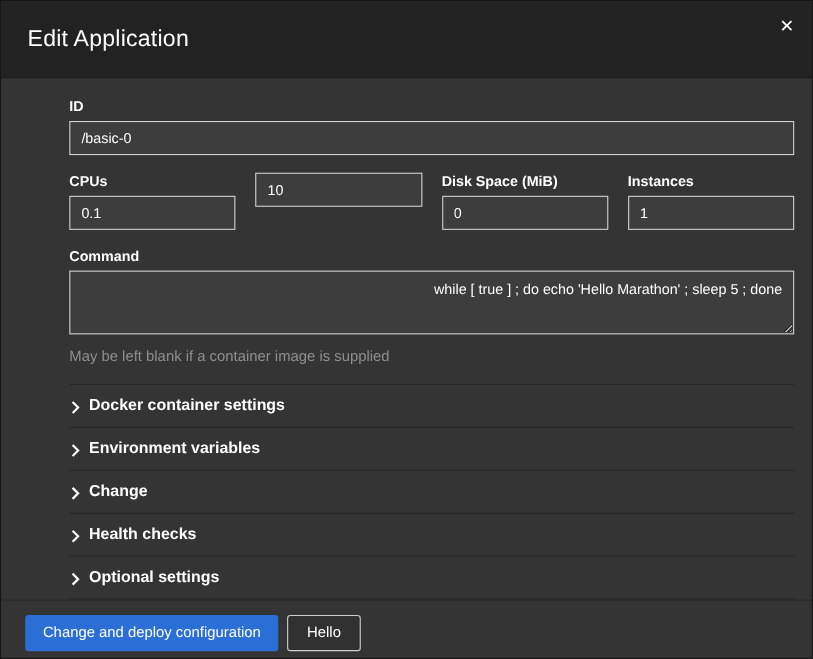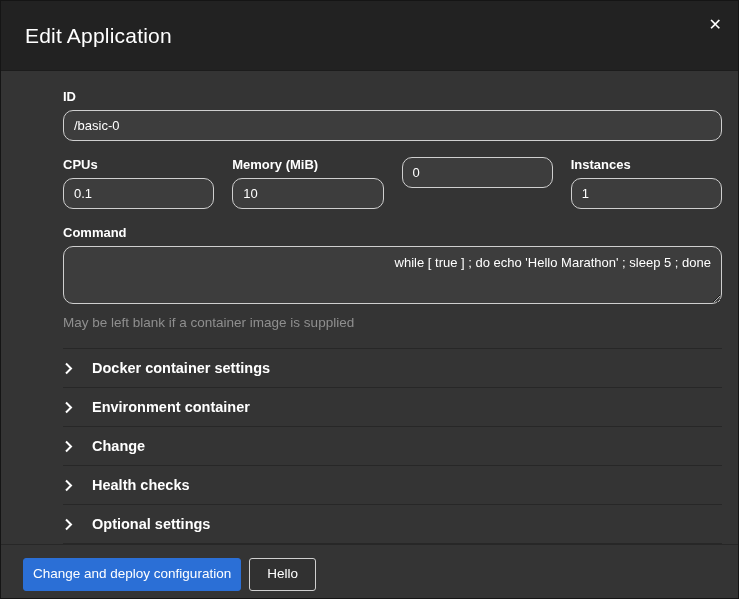--- a/index.html
+++ b/index.html
@@ -61,21 +61,21 @@
     display: block;
     font-size: 13px;
     font-weight: 700;
     color: #ffffff;
     margin-bottom: 6px;
   }
   .text-input, .text-area {
     width: 100%;
     background: #3d3d3d;
     border: 1px solid #cfcfcf;
-    border-radius: 10px;
+    border-radius: 0;
     color: #ffffff;
     font-size: 13px;
     font-family: "Liberation Sans", sans-serif;
     outline: none;
   }
   .text-input { height: 31px; padding: 0 10px; }
   .text-area {
     height: 58px;
     padding: 7px 10px;
     resize: both;
@@ -91,22 +91,22 @@
   .help-text {
     margin-top: 7px;
     font-size: 13.5px;
     color: #8f8f8f;
     font-weight: 400;
   }
   
   .sections { margin-top: 18px; }
   .section-row {
     display: flex;
-    align-items: center;
-    gap: 19px;
+    align-items: flex-end;
+    gap: 8px;
     padding: 11px 1px;
     border-top: 1px solid #272727;
     cursor: pointer;
   }
   .section-row:last-child { border-bottom: 1px solid #272727; }
   .section-label {
     font-size: 14.5px;
     font-weight: 700;
     color: #ffffff;
   }
@@ -121,21 +121,21 @@
     border-top: 1px solid #272727;
     padding: 13px 22px 20px 22px;
     display: flex;
     gap: 8px;
     align-items: center;
   }
   .btn {
     font-family: "Liberation Sans", sans-serif;
     font-size: 13.5px;
     border-radius: 3px;
-    padding: 8px 9px;
+    padding: 8px 15px;
     cursor: pointer;
     line-height: 1.1;
   }
   .btn-primary {
     background: #2b6fd6;
     border: 1px solid #2b6fd6;
     color: #ffffff;
   }
   .btn-default {
     background: #313131;
@@ -160,24 +160,24 @@
       <label class="field-label">ID</label>
       <input class="text-input" type="text" value="/basic-0" style="">
     </div>
 
     <div class="field-row">
       <div class="field">
         <label class="field-label">CPUs</label>
         <input class="text-input" type="text" value="0.1" style="">
       </div>
       <div class="field">
-        <label class="field-label">Memory (MiB)</label>
         <input class="text-input" type="text" value="10" style="">
       </div>
       <div class="field">
+        <label class="field-label">Disk Space (MiB)</label>
         <input class="text-input" type="text" value="0" style="">
       </div>
       <div class="field">
         <label class="field-label">Instances</label>
         <input class="text-input" type="text" value="1" style="">
       </div>
     </div>
 
     <div class="field" style="margin-bottom:0;">
       <label class="field-label">Command</label>
@@ -193,21 +193,21 @@
             </svg>
         </span>
         <span class="section-label">Docker container settings</span>
       </div>
       <div class="section-row">
         <span class="chev">
           <svg width="9" height="13" viewBox="0 0 9 13">
               <path d="M2 1.5l5 5-5 5" fill="none" stroke="#ffffff" stroke-width="2"></path>
             </svg>
         </span>
-        <span class="section-label">Environment container</span>
+        <span class="section-label">Environment variables</span>
       </div>
       <div class="section-row">
         <span class="chev">
           <svg width="9" height="13" viewBox="0 0 9 13">
               <path d="M2 1.5l5 5-5 5" fill="none" stroke="#ffffff" stroke-width="2"></path>
             </svg>
         </span>
         <span class="section-label">Change</span>
       </div>
       <div class="section-row">

